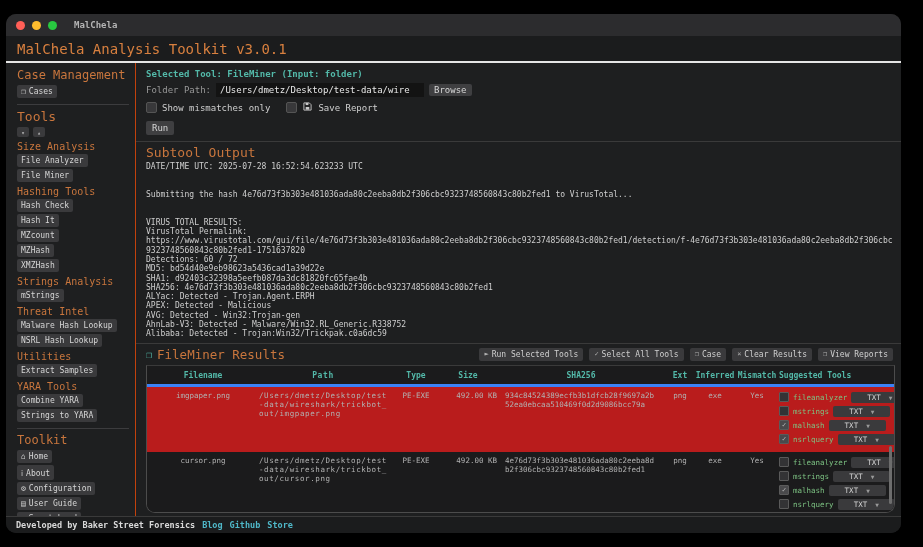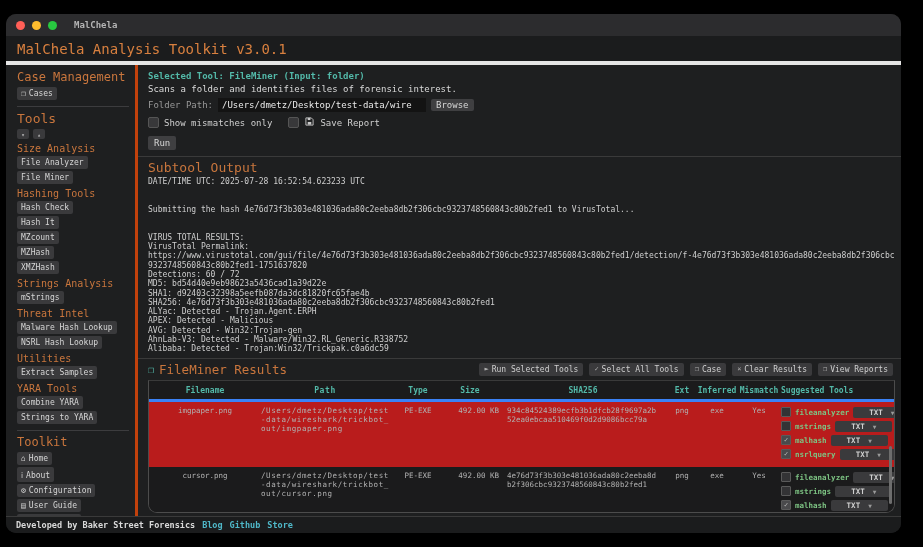--- a/index.html
+++ b/index.html
@@ -6,25 +6,25 @@
     font-family:"DejaVu Sans Mono",monospace;-webkit-font-smoothing:antialiased;}
   .stage{position:relative;width:923px;height:547px;background:#000;}
   .window{position:absolute;left:6px;top:14px;width:895px;height:519px;background:#1e1f20;
     border-radius:10px;overflow:hidden;display:flex;flex-direction:column;box-shadow:0 12px 40px rgba(0,0,0,.9);}
   
   .titlebar{height:22px;background:#2c2c2e;display:flex;align-items:center;padding:0 10px;flex:0 0 auto;}
   .light{width:9px;height:9px;border-radius:50%;margin-right:7px;display:inline-block;}
   .light.red{background:#ff5f57}.light.yellow{background:#febc2e}.light.green{background:#28c840}
   .win-title{color:#b4b4b4;font-size:9px;font-weight:bold;margin-left:10px;}
   
-  .appheader{height:25px;background:#1b1c1d;border-bottom:4px solid #e5e5e5;display:flex;align-items:center;
+  .appheader{height:25px;background:#1b1c1d;border-bottom:2px solid #e5e5e5;display:flex;align-items:center;
     padding:0 11px;color:#d9803f;font-size:14px;flex:0 0 auto;}
   
   .content{flex:1;display:flex;min-height:0;}
-  .sidebar{width:112px;flex:0 0 auto;padding:3px 6px 0 11px;border-right:3px solid #c2410c;overflow:hidden;}
+  .sidebar{width:112px;flex:0 0 auto;padding:3px 6px 0 11px;border-right:1px solid #c2410c;overflow:hidden;}
   .main{flex:1;min-width:0;display:flex;flex-direction:column;padding:4px 6px 0 10px;}
   
   .sb-header{color:#c9763d;font-size:12px;margin:2px 0 3px;}
   .sb-header.big{font-size:13px;margin-top:4px;}
   .sb-sub{color:#c9763d;font-size:10px;margin:4px 0 2px;}
   .sb-btn{display:block;width:max-content;max-width:108px;background:#3a3a3c;color:#d6d6d6;font-size:8px;
     padding:2px 4px;border-radius:2px;margin:2px 0;white-space:nowrap;cursor:pointer;}
   .sb-btn .ic{margin-right:3px;color:#c9c9c9;font-size:8px;}
   .sb-divider{border-top:1px solid #3c3c3e;margin:6px 0 4px;}
   .mini-row{display:flex;gap:4px;margin:2px 0 2px;}
@@ -65,21 +65,21 @@
   .trow.even{background:#1b1b1c;}
   .c-filename{width:100px;text-align:center;flex:0 0 auto;}
   .c-path{width:128px;margin:0 6px;word-break:break-all;letter-spacing:.6px;flex:0 0 auto;}
   .c-type{width:46px;text-align:center;flex:0 0 auto;}
   .c-size{width:58px;text-align:right;flex:0 0 auto;}
   .c-sha{width:152px;margin:0 8px;word-break:break-all;flex:0 0 auto;}
   .c-ext{width:30px;text-align:center;flex:0 0 auto;}
   .c-inf{width:40px;text-align:center;flex:0 0 auto;}
   .c-mis{width:44px;text-align:center;flex:0 0 auto;}
   .c-tools{flex:1;min-width:0;}
-  .tool-entry{display:flex;align-items:center;gap:4px;margin:1px 0 3px;font-weight:bold;}
+  .tool-entry{display:flex;align-items:center;gap:4px;margin:1px 0 3px;}
   .cb{width:8px;height:8px;background:#333335;border:1px solid #5a5a5a;border-radius:1px;font-size:7px;
     line-height:8px;text-align:center;color:#c0c0c0;flex:0 0 auto;cursor:pointer;}
   .cb.on{background:#4a4a4c;}
   .tname{color:#7dc383;font-size:7.5px;}
   .fmt{background:#3a3a3c;color:#cfcfcf;padding:1px 16px;border-radius:2px;display:flex;gap:8px;
     font-size:7.5px;align-items:center;cursor:pointer;}
   .fmt .ar{color:#9a9a9a;font-size:6px;}
   .scroll-thumb{position:absolute;right:2px;bottom:8px;width:3px;height:58px;background:#6d6d6d;border-radius:2px;cursor:pointer;}
   
   .footer{height:16px;flex:0 0 auto;display:flex;align-items:center;padding:0 10px;font-size:8.5px;
@@ -164,21 +164,20 @@
       <div class="sb-btn">
         <span class="ic">✎</span><span>Scratchpad</span>
       </div>
 
     </div>
 
     <div class="main">
 
       <div>
         <div class="selected-tool">Selected Tool: FileMiner (Input: folder)</div>
-        <div class="tool-desc">Scans a folder and identifies files of forensic interest.</div>
         <div class="path-row">
           <span>Folder Path:</span>
           <input class="path-input" value="/Users/dmetz/Desktop/test-data/wire" style="">
           <span class="browse-btn">Browse</span>
         </div>
         <div class="check-row">
           <span class="checkbox"></span>
           <span>Show mismatches only</span>
           <span class="gap14"></span>
           <span class="checkbox"></span>

